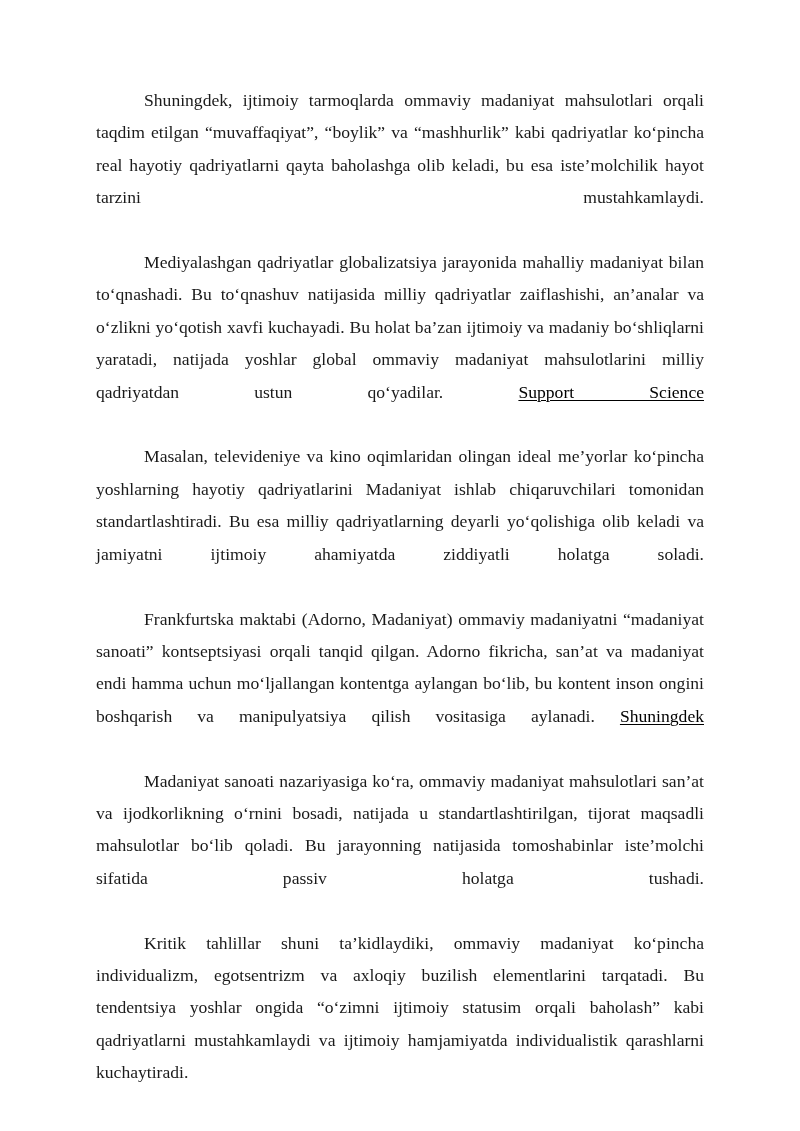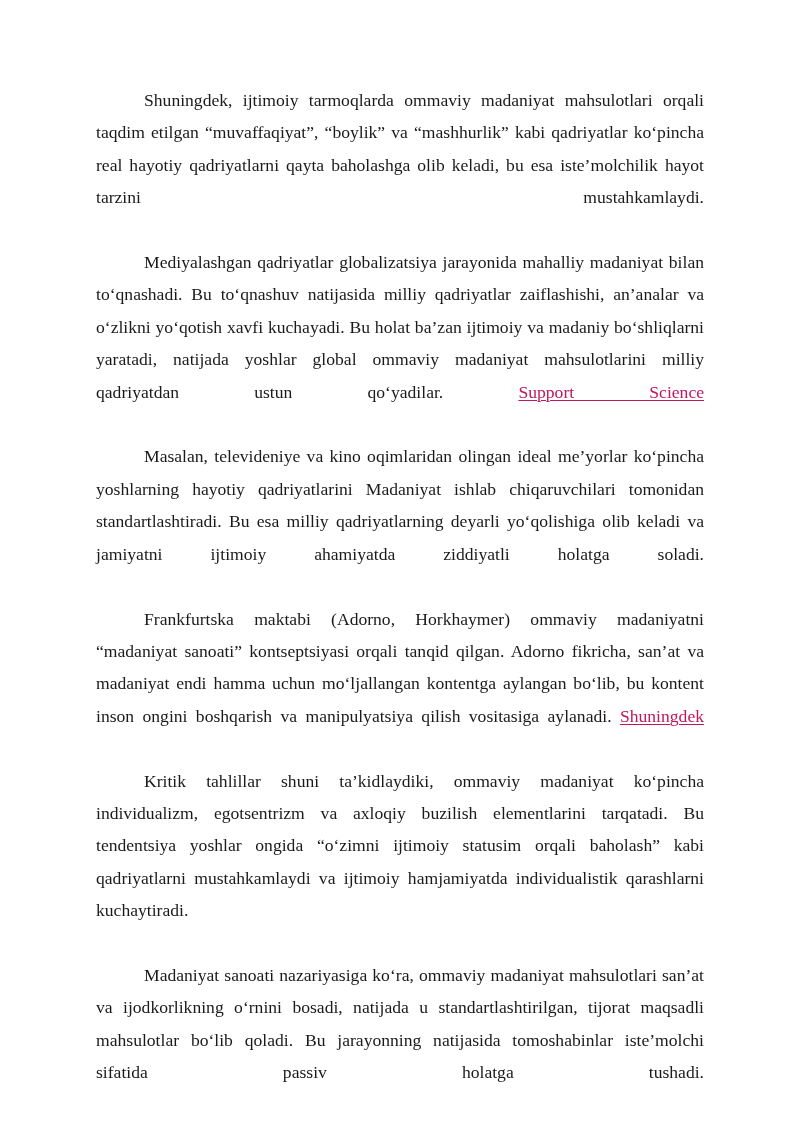--- a/index.html
+++ b/index.html
@@ -39,21 +39,21 @@
     text-align: justify;
     text-justify: inter-word;
     font-size: 17.6px;
     line-height: 32.4px;
     color: #1a1a1a;
     hyphens: none;
     word-spacing: 0.01em;
   }
 
   a.doclink {
-    color: #be185d;
+    color: #000000;
     text-decoration: underline;
     text-underline-offset: 2px;
     text-decoration-thickness: 1px;
   }
 
   
   p.para::after {
     content: "";
     display: inline-block;
     width: 100%;
@@ -71,25 +71,25 @@
 
     <p class="para">
       <span>Mediyalashgan qadriyatlar globalizatsiya jarayonida mahalliy madaniyat bilan to‘qnashadi. Bu to‘qnashuv natijasida milliy qadriyatlar zaiflashishi, an’analar va o‘zlikni yo‘qotish xavfi kuchayadi. Bu holat ba’zan ijtimoiy va madaniy bo‘shliqlarni yaratadi, natijada yoshlar global ommaviy madaniyat mahsulotlarini milliy qadriyatdan ustun qo‘yadilar. </span><a class="doclink" href="#">Support Science</a>
     </p>
 
     <p class="para">
       <span>Masalan, televideniye va kino oqimlaridan olingan ideal me’yorlar ko‘pincha yoshlarning hayotiy qadriyatlarini Madaniyat ishlab chiqaruvchilari tomonidan standartlashtiradi. Bu esa milliy qadriyatlarning deyarli yo‘qolishiga olib keladi va jamiyatni ijtimoiy ahamiyatda ziddiyatli holatga soladi.</span>
     </p>
 
     <p class="para">
-      <span>Frankfurtska maktabi (Adorno, Horkhaymer) ommaviy madaniyatni “madaniyat sanoati” kontseptsiyasi orqali tanqid qilgan. Adorno fikricha, san’at va madaniyat endi hamma uchun mo‘ljallangan kontentga aylangan bo‘lib, bu kontent inson ongini boshqarish va manipulyatsiya qilish vositasiga aylanadi. </span><a class="doclink" href="#">Shuningdek</a>
+      <span>Frankfurtska maktabi (Adorno, Madaniyat) ommaviy madaniyatni “madaniyat sanoati” kontseptsiyasi orqali tanqid qilgan. Adorno fikricha, san’at va madaniyat endi hamma uchun mo‘ljallangan kontentga aylangan bo‘lib, bu kontent inson ongini boshqarish va manipulyatsiya qilish vositasiga aylanadi. </span><a class="doclink" href="#">Shuningdek</a>
+    </p>
+
+    <p class="para">
+      <span>Madaniyat sanoati nazariyasiga ko‘ra, ommaviy madaniyat mahsulotlari san’at va ijodkorlikning o‘rnini bosadi, natijada u standartlashtirilgan, tijorat maqsadli mahsulotlar bo‘lib qoladi. Bu jarayonning natijasida tomoshabinlar iste’molchi sifatida passiv holatga tushadi.</span>
     </p>
 
     <p class="para">
       <span>Kritik tahlillar shuni ta’kidlaydiki, ommaviy madaniyat ko‘pincha individualizm, egotsentrizm va axloqiy buzilish elementlarini tarqatadi. Bu tendentsiya yoshlar ongida “o‘zimni ijtimoiy statusim orqali baholash” kabi qadriyatlarni mustahkamlaydi va ijtimoiy hamjamiyatda individualistik qarashlarni kuchaytiradi.</span>
     </p>
 
-    <p class="para">
-      <span>Madaniyat sanoati nazariyasiga ko‘ra, ommaviy madaniyat mahsulotlari san’at va ijodkorlikning o‘rnini bosadi, natijada u standartlashtirilgan, tijorat maqsadli mahsulotlar bo‘lib qoladi. Bu jarayonning natijasida tomoshabinlar iste’molchi sifatida passiv holatga tushadi.</span>
-    </p>
-
   </div>
 </div>
 
 </body></html>

